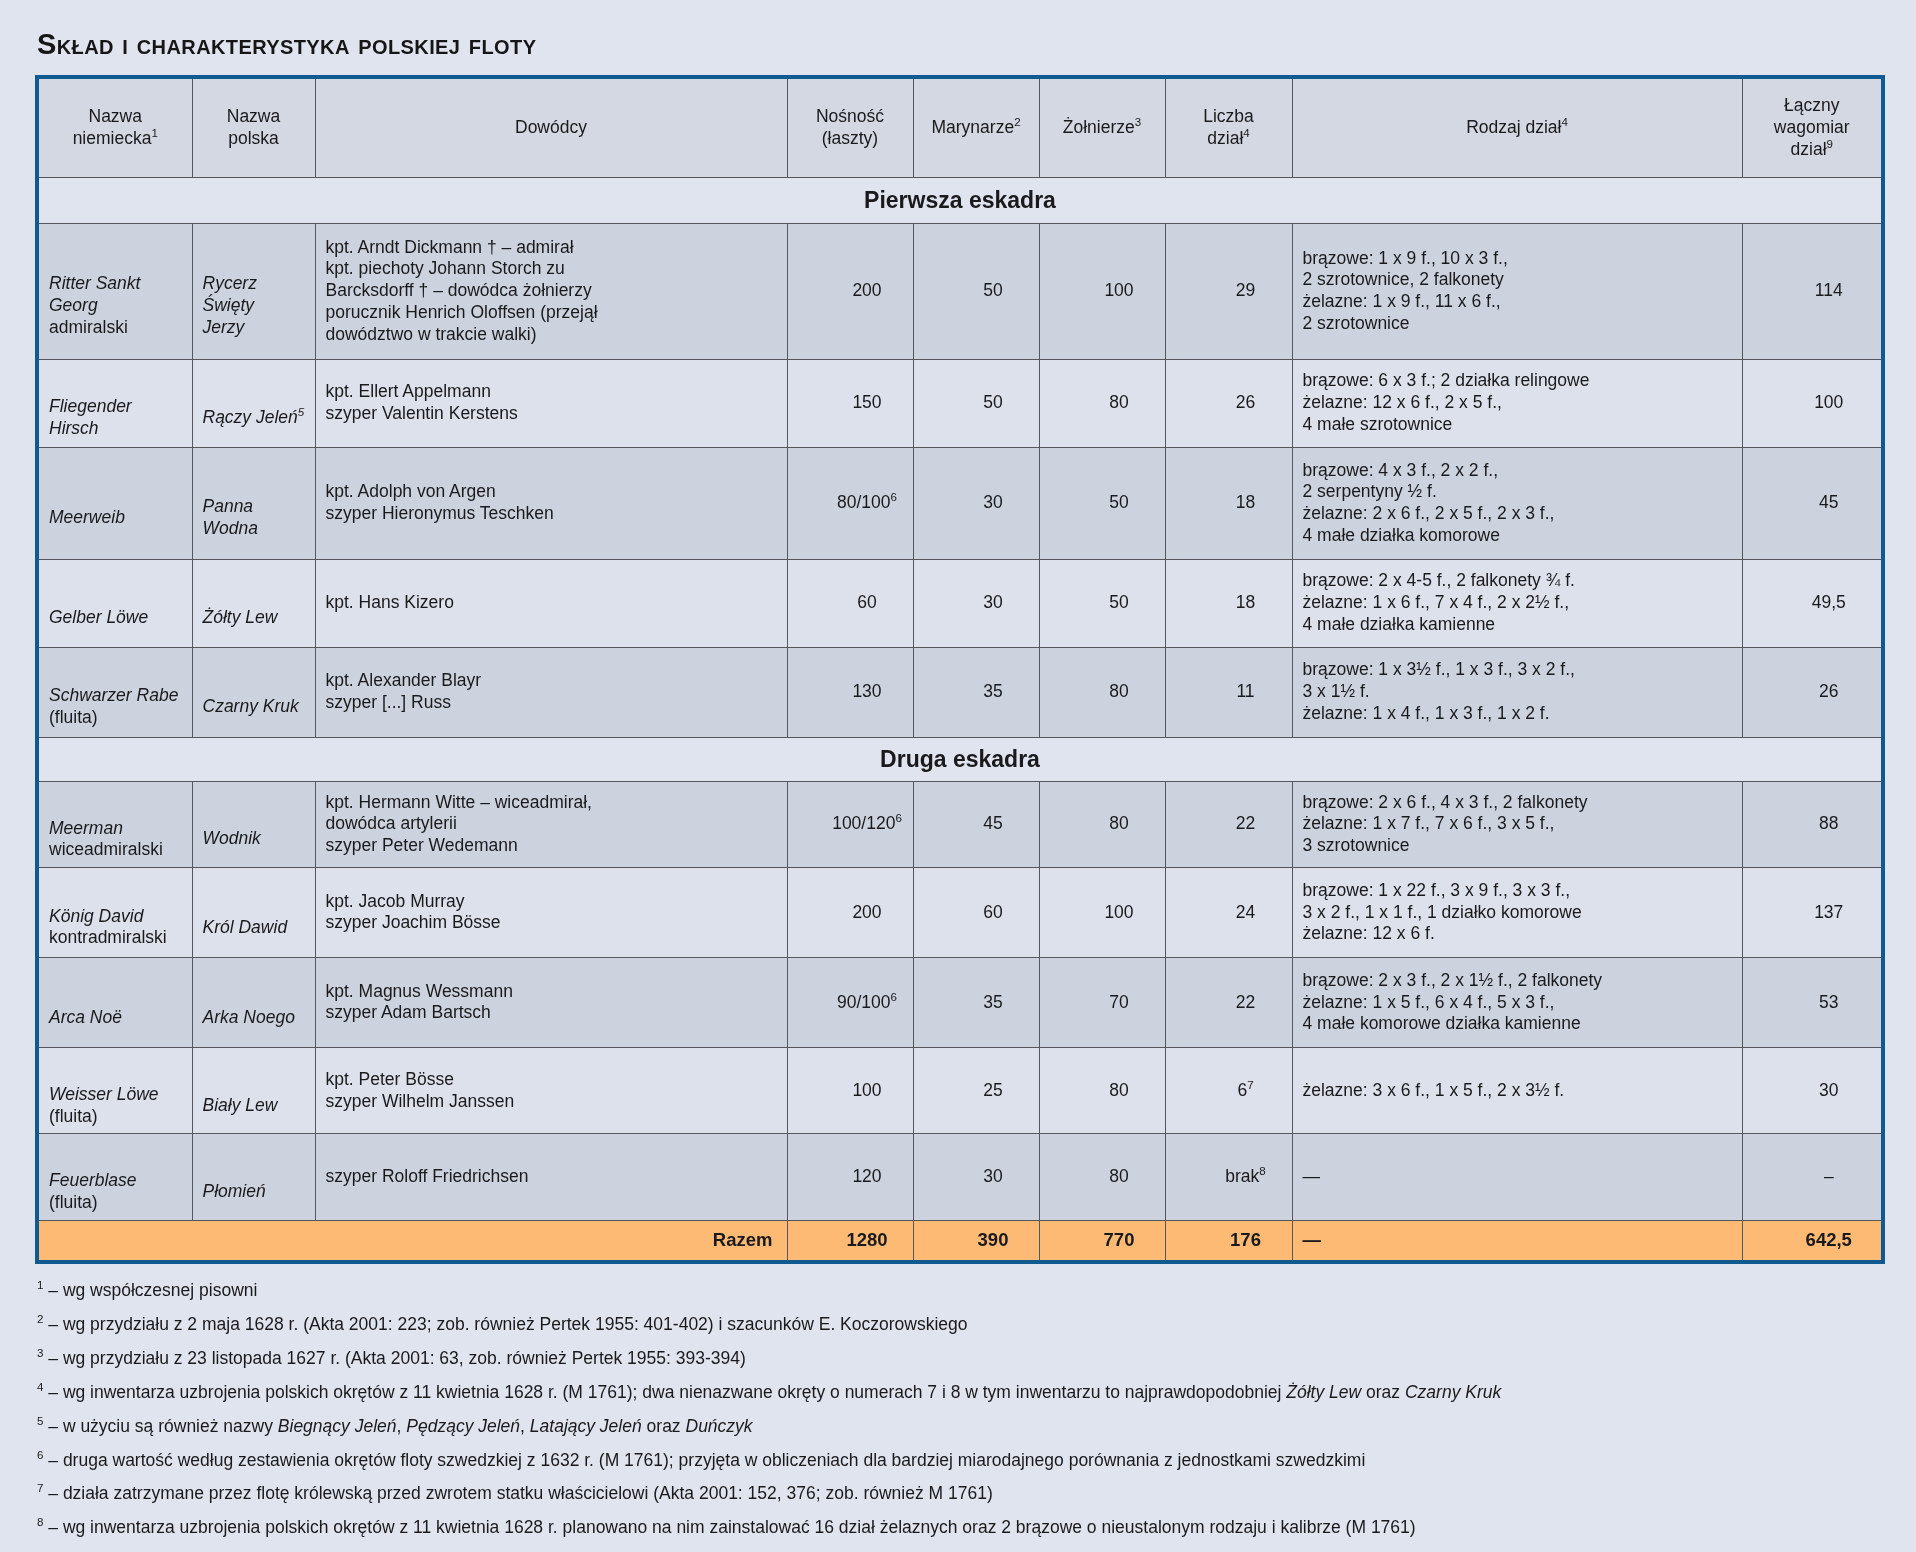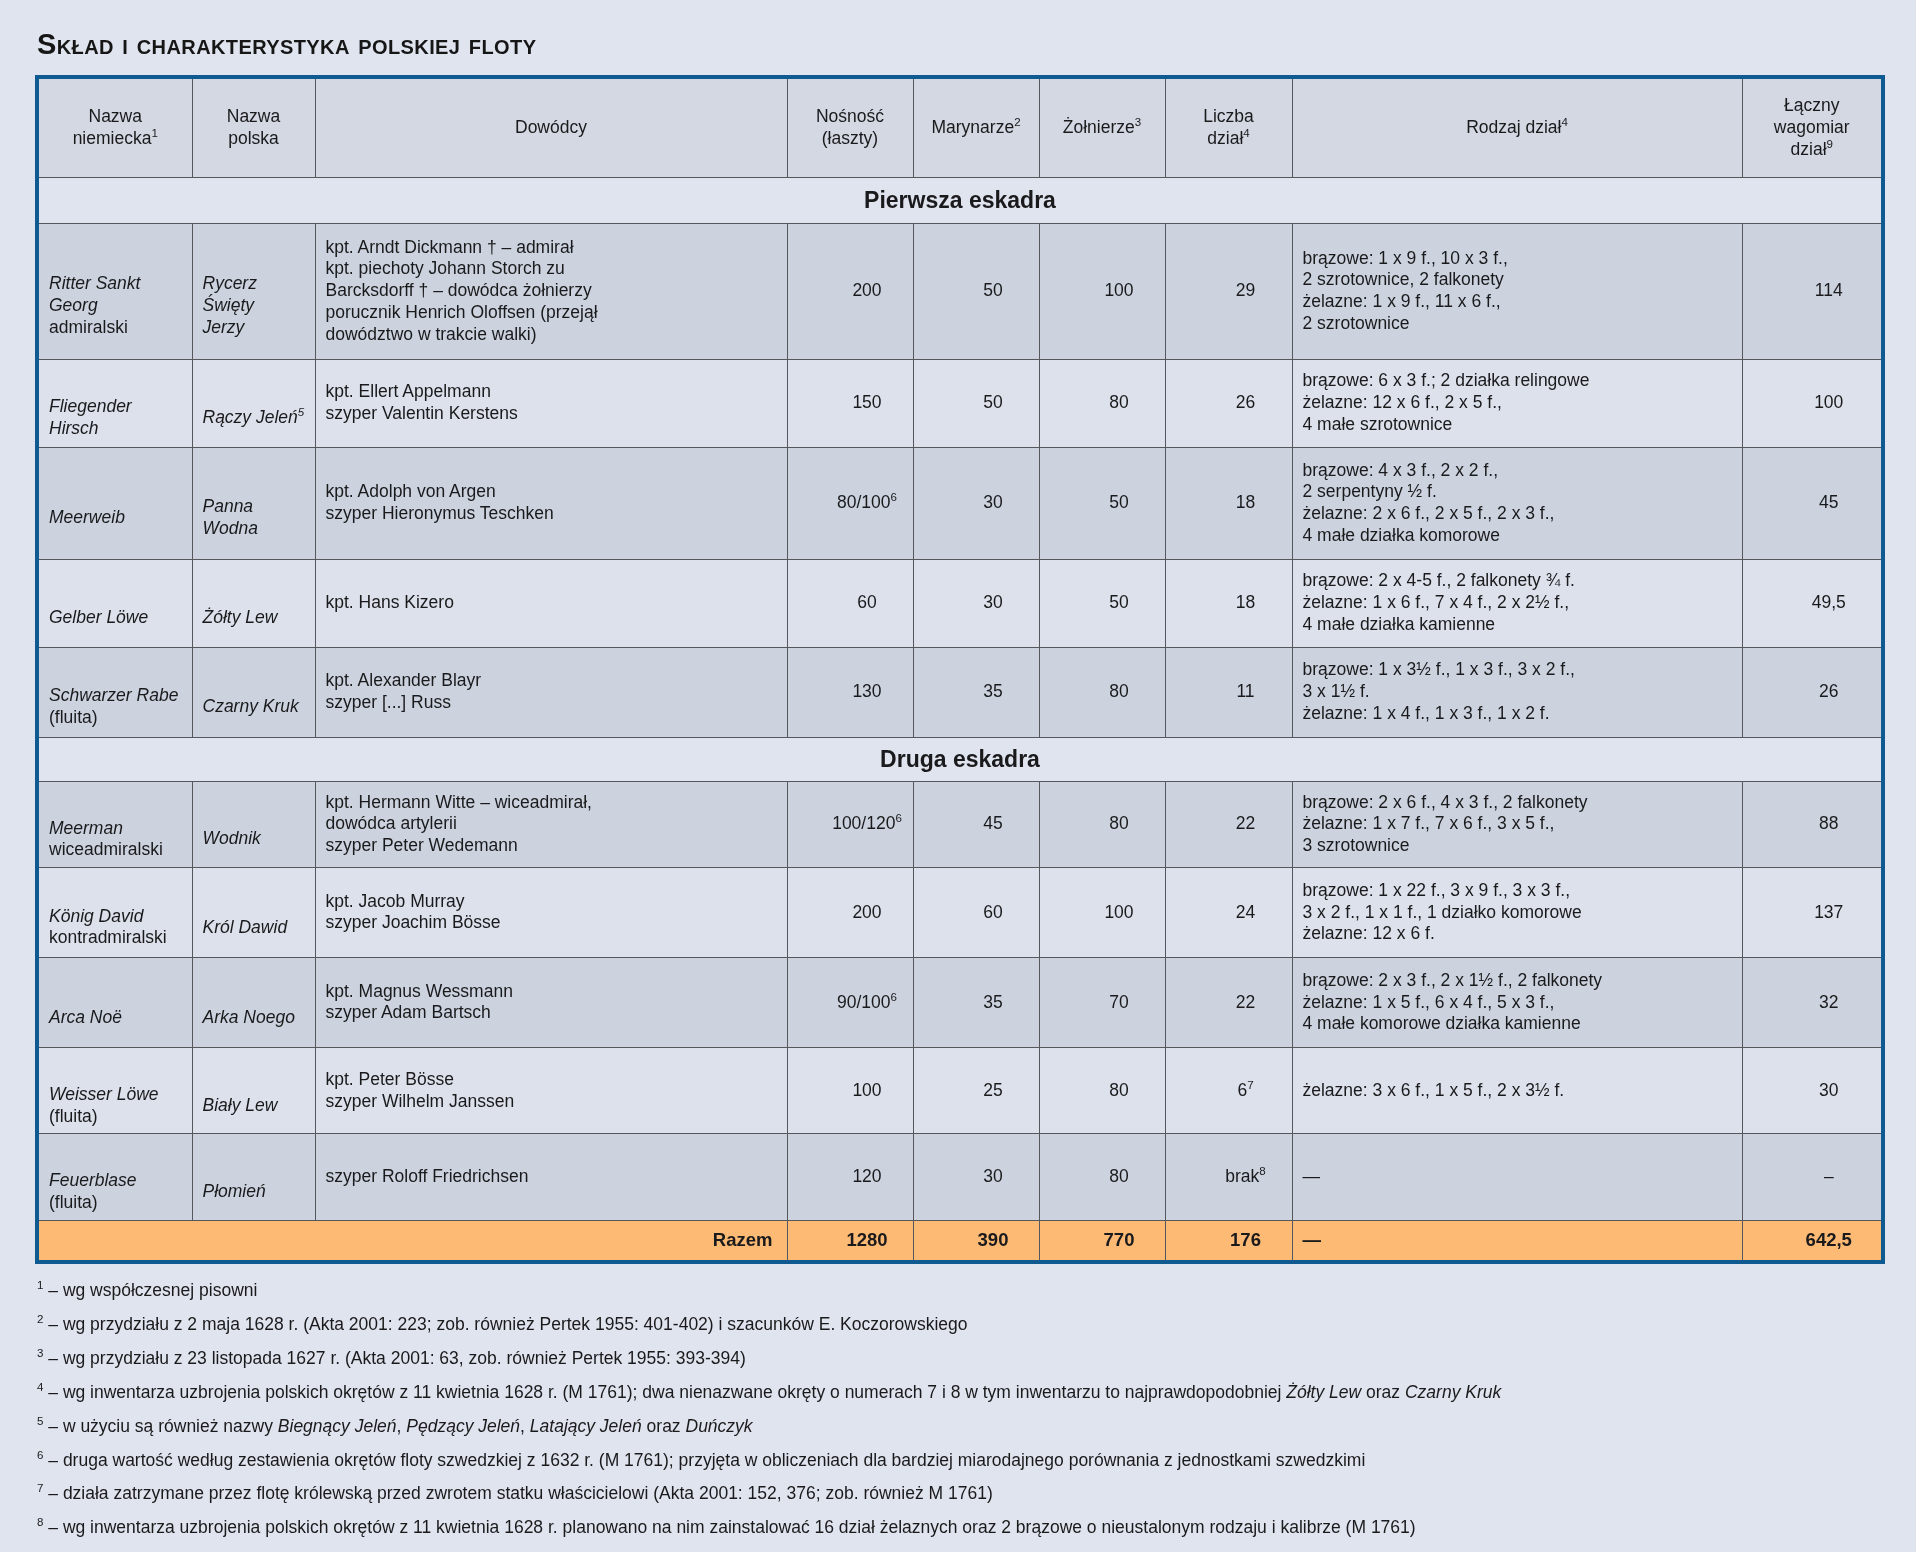--- a/index.html
+++ b/index.html
@@ -228,21 +228,21 @@
         <td class="c-text"><span class="ship-name it">Arka Noego</span></td>
         <td class="c-text">kpt. Magnus Wessmann
 szyper Adam Bartsch</td>
         <td class="c-num"><span>90/100</span><sup>6</sup></td>
         <td class="c-num">35</td>
         <td class="c-num">70</td>
         <td class="c-num">22</td>
         <td class="c-text">brązowe: 2 x 3 f., 2 x 1½ f., 2 falkonety
 żelazne: 1 x 5 f., 6 x 4 f., 5 x 3 f.,
 4 małe komorowe działka kamienne</td>
-        <td class="c-num">32</td>
+        <td class="c-num">53</td>
       </tr>
 
       <tr class="r-light" style="height:44px">
         <td class="c-text"><span class="ship-name it">Weisser Löwe</span><span class="ship-note">(fluita)</span></td>
         <td class="c-text"><span class="ship-name it">Biały Lew</span></td>
         <td class="c-text">kpt. Peter Bösse
 szyper Wilhelm Janssen</td>
         <td class="c-num">100</td>
         <td class="c-num">25</td>
         <td class="c-num">80</td>

